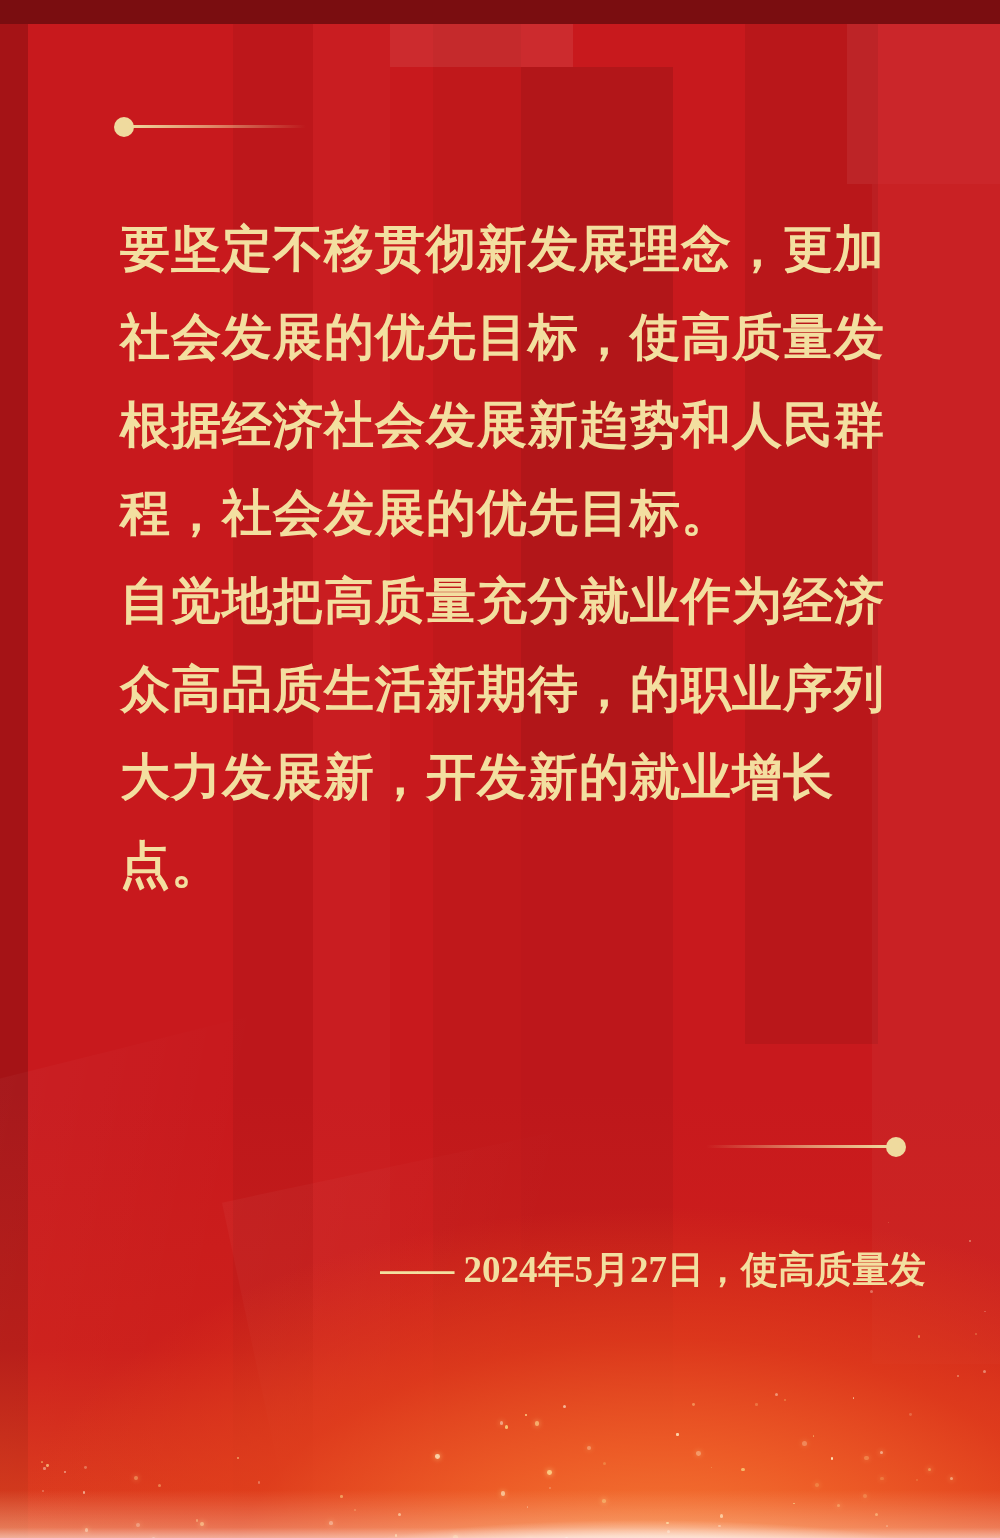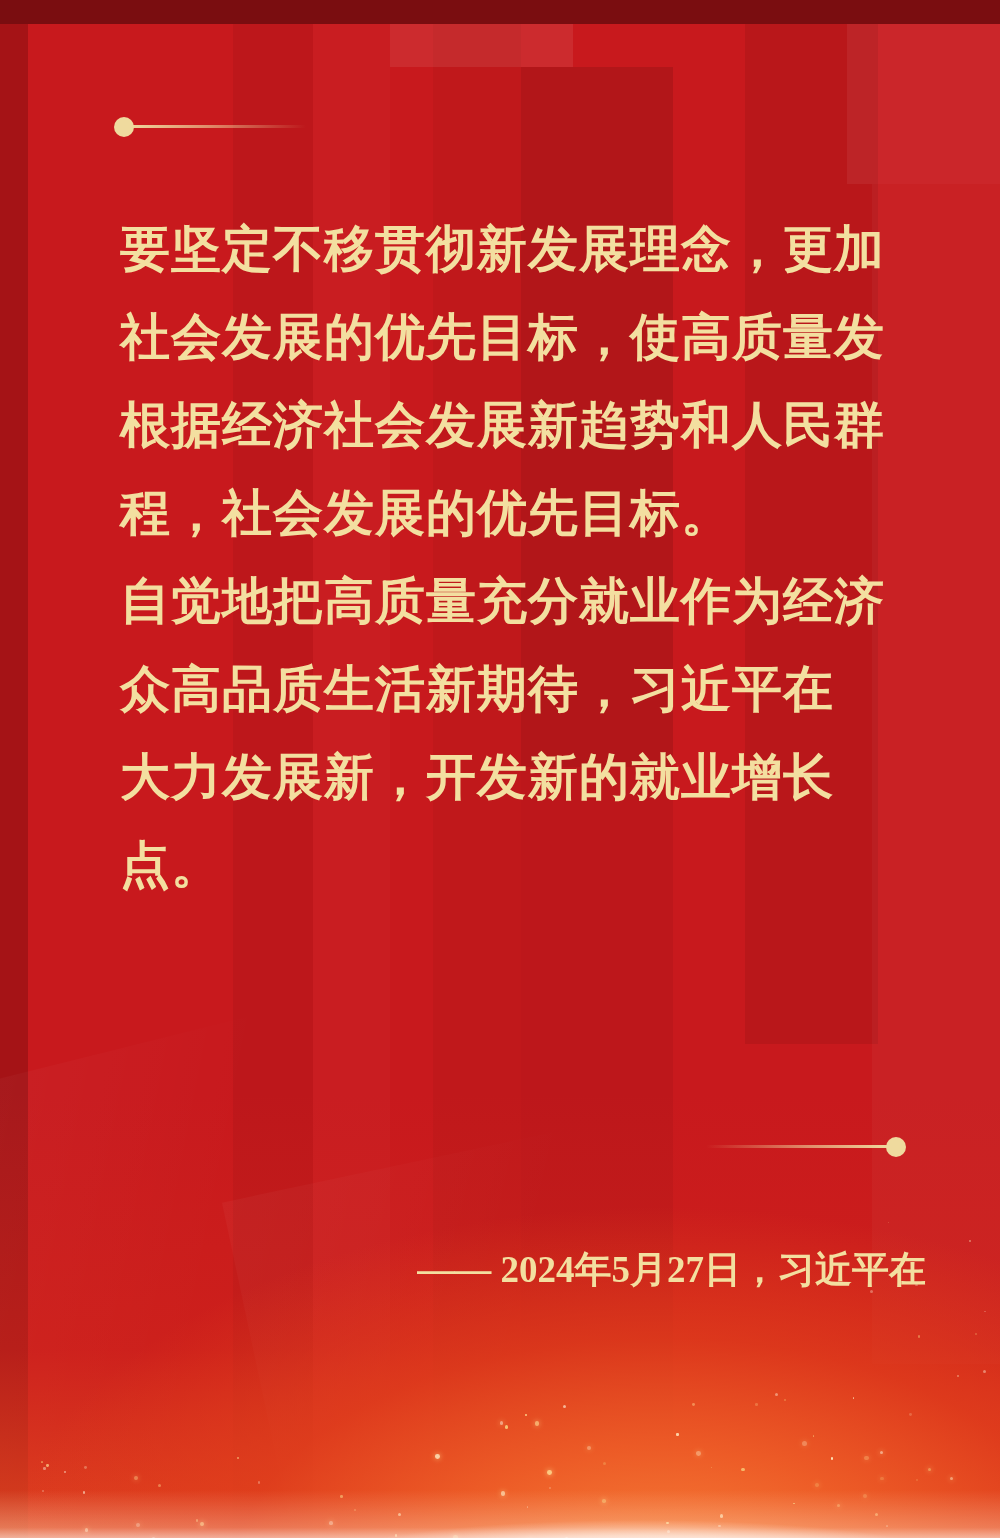--- a/index.html
+++ b/index.html
@@ -178,28 +178,28 @@
 
   <div class="quote">
     <div>
       <div class="ql">要坚定不移贯彻新发展理念，更加</div>
       <div class="ql">社会发展的优先目标，使高质量发</div>
       <div class="ql">根据经济社会发展新趋势和人民群</div>
       <div class="ql">程，社会发展的优先目标。</div>
     </div>
     <div>
       <div class="ql">自觉地把高质量充分就业作为经济</div>
-      <div class="ql">众高品质生活新期待，习近平在</div>
+      <div class="ql">众高品质生活新期待，的职业序列</div>
       <div class="ql">大力发展新，开发新的就业增长</div>
       <div class="ql">点。</div>
     </div>
   </div>
 
   <div class="divider bottom-divider">
     <span class="line"></span>
     <span class="dot"></span>
   </div>
 
   <div class="attribution">
-    <div>—— 2024年5月27日，习近平在</div>
+    <div>—— 2024年5月27日，使高质量发</div>
   </div>
 
 </div>
 
 </body></html>

